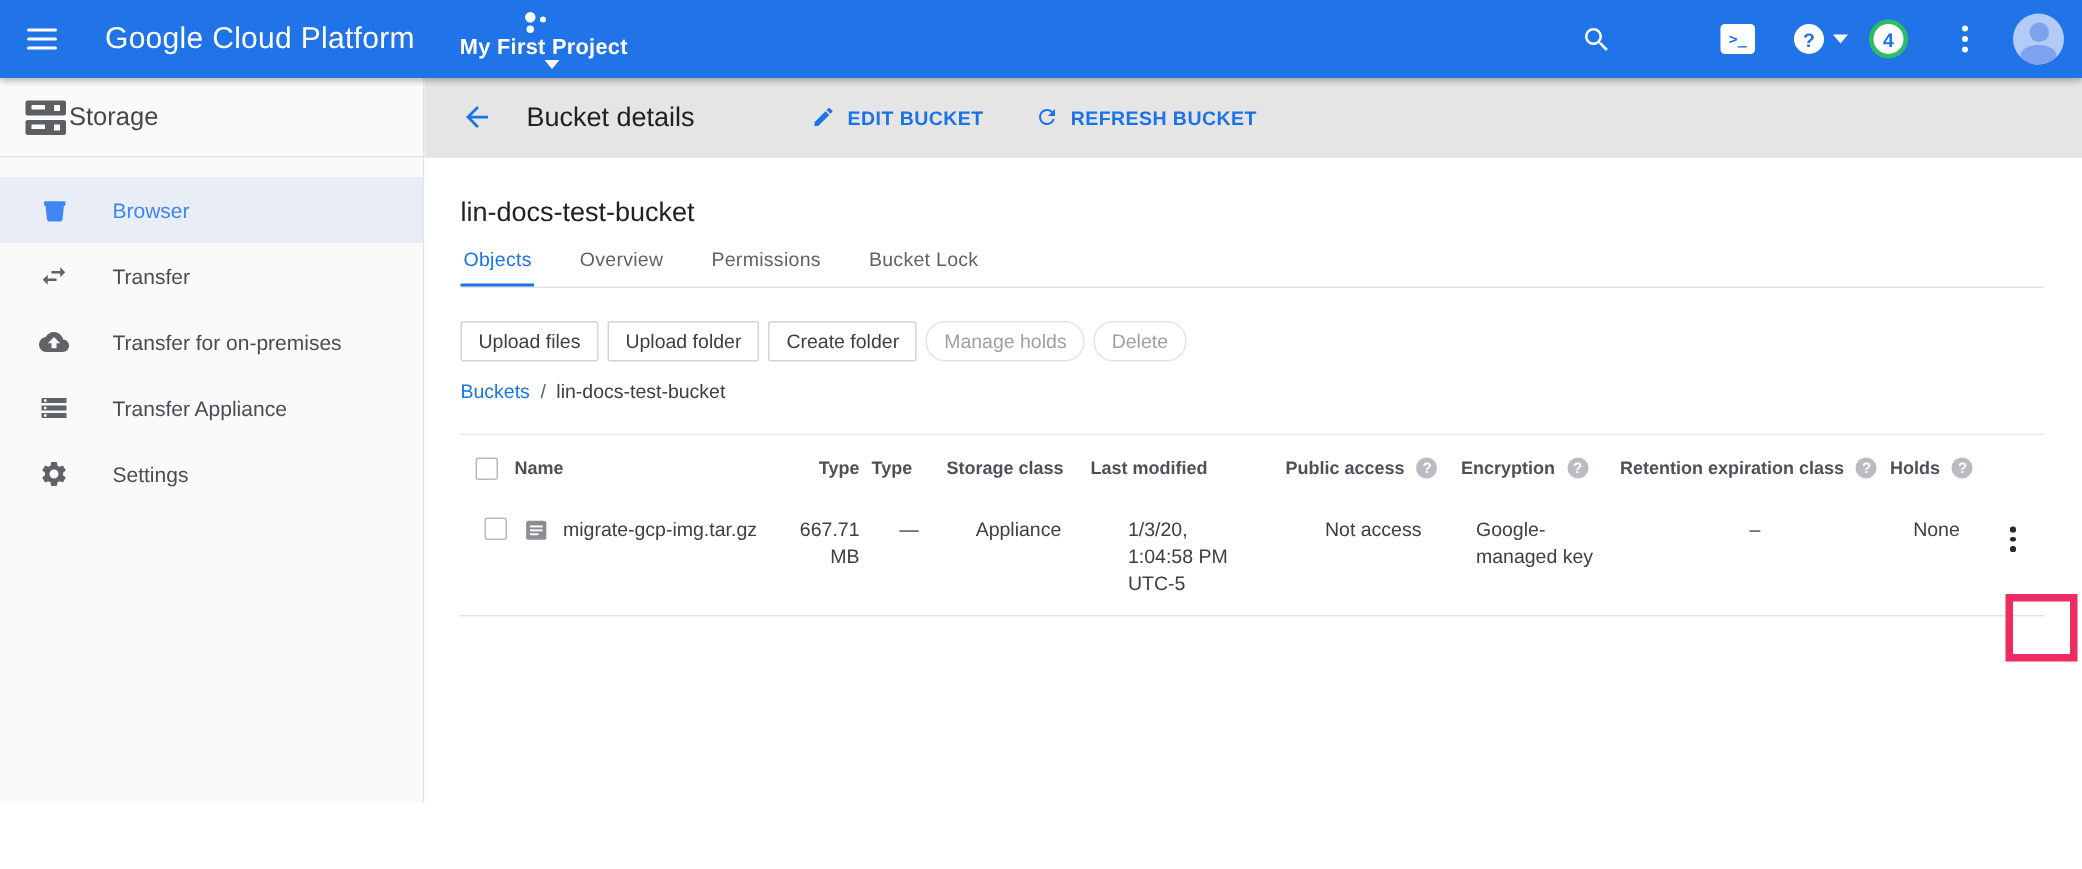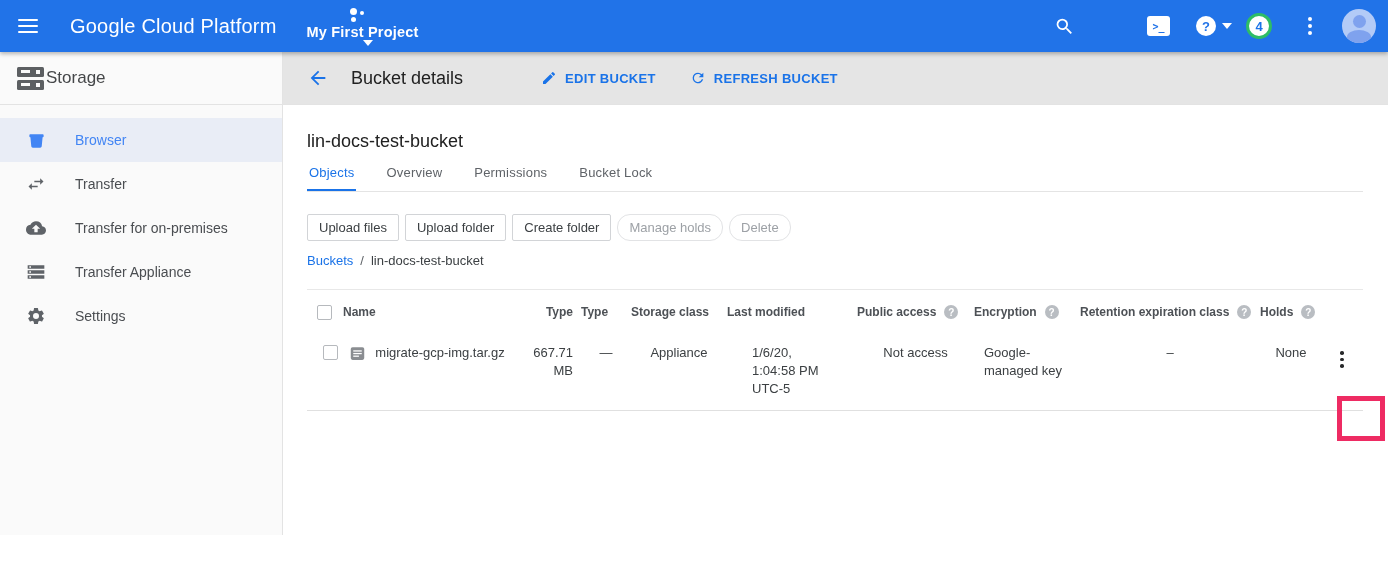--- a/index.html
+++ b/index.html
@@ -319,21 +319,21 @@
                 <rect x="6" y="7.5" width="12" height="1.8" fill="#fff"></rect>
                 <rect x="6" y="11.2" width="12" height="1.8" fill="#fff"></rect>
                 <rect x="6" y="14.9" width="8" height="1.8" fill="#fff"></rect>
               </svg>
             <span>migrate-gcp-img.tar.gz</span>
           </div>
           <div class="td right">667.71 MB</div>
           <div class="td">—</div>
           <div class="td">Appliance</div>
           <div class="td">
-            <span class="wrap78">1/6/20, 1:04:58 PM UTC-5</span>
+            <span class="wrap78">1/3/20, 1:04:58 PM UTC-5</span>
           </div>
           <div class="td">Not access</div>
           <div class="td">
             <span class="wrap86">Google-managed key</span>
           </div>
           <div class="td">–</div>
           <div class="td">None</div>
           <div class="td menu-cell">
             <span class="kebab-row">
                 <i></i>

